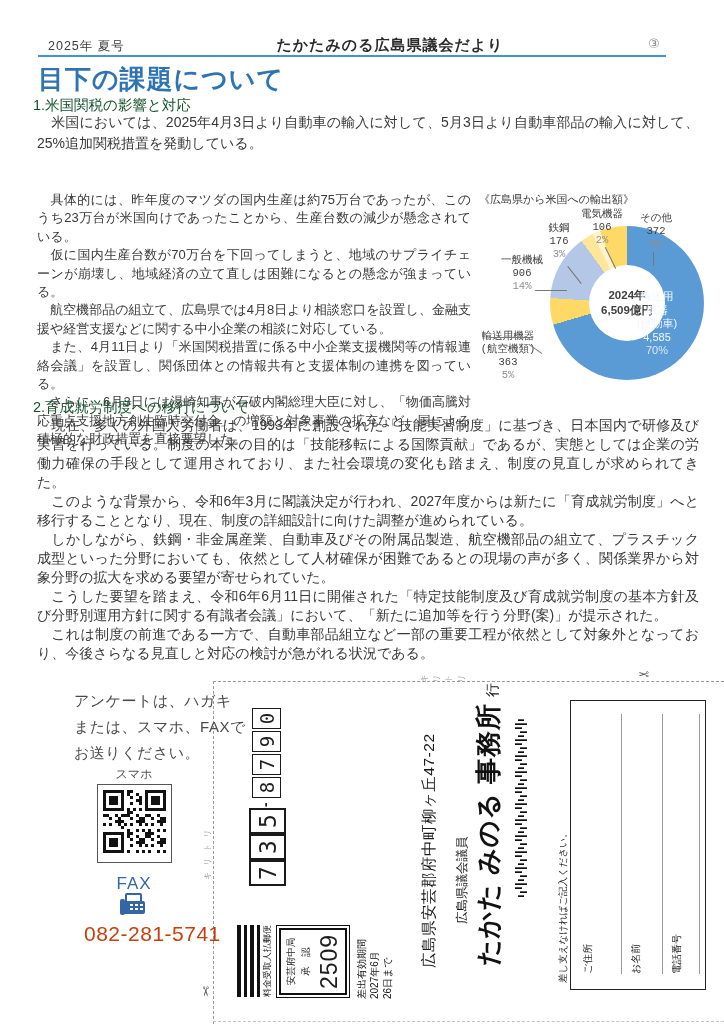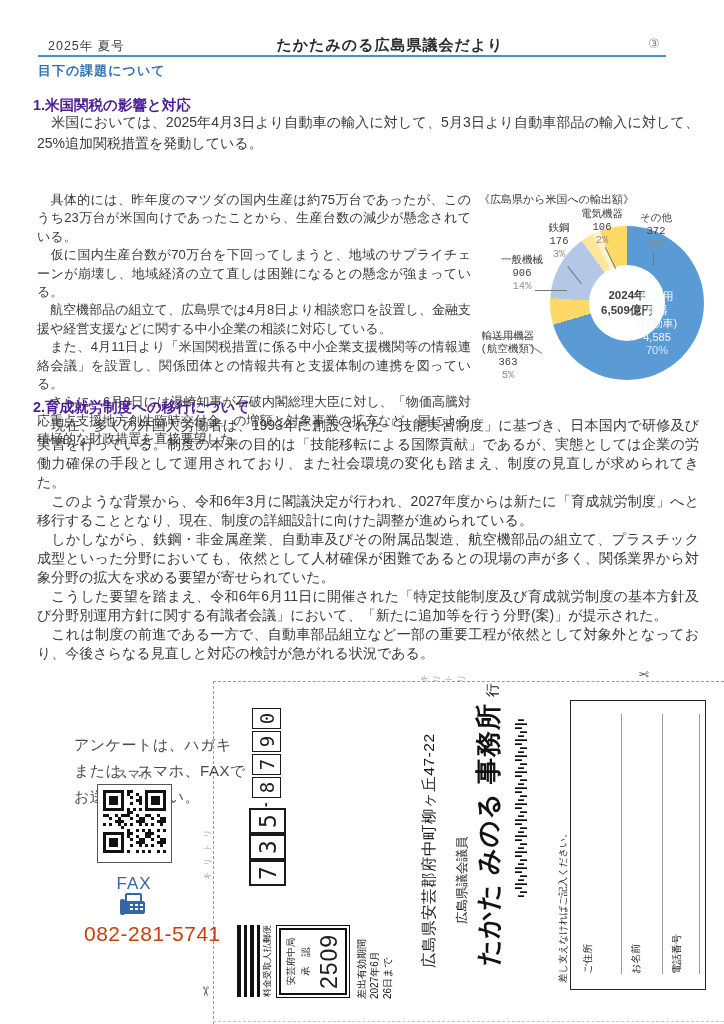--- a/index.html
+++ b/index.html
@@ -4,22 +4,22 @@
 <style>
   html,body{margin:0;padding:0;background:#e8e8e8;}
   #page{position:relative;width:724px;height:1024px;background:#ffffff;overflow:hidden;
         font-family:"Liberation Sans","DejaVu Sans",sans-serif;color:#383838;}
   .abs{position:absolute;}
   
   .hdr-issue{font-size:12.5px;color:#3c3c3c;letter-spacing:1px;}
   .hdr-title{font-size:15px;font-weight:bold;color:#2b2b2b;letter-spacing:1px;padding-left:28px;}
   .hdr-page{font-size:13px;color:#8a8a8a;}
   .hdr-rule{height:2px;background:#4493CC;}
-  .page-heading{font-size:13px;font-weight:bold;color:#2E74B5;letter-spacing:1px;}
-  .sec-title{font-size:14.5px;color:#4c1d95;font-weight:700;}
+  .page-heading{font-size:26px;font-weight:bold;color:#2E74B5;letter-spacing:1px;}
+  .sec-title{font-size:14.5px;color:#14532d;font-weight:400;}
   .para p{margin:0;font-size:14px;line-height:20.5px;text-align:justify;}
   .para.wrap p{font-size:13px;line-height:18.4px;}
   .para.s2 p{font-size:14px;line-height:19px;}
   
   .chart-title{font-size:11px;color:#3a3a3a;}
   .donut{border-radius:50%;font-weight:bold;}
   .donut-hole{position:absolute;left:39px;top:39px;width:76px;height:76px;border-radius:50%;background:#fff;
               display:flex;flex-direction:column;align-items:center;justify-content:center;}
   .donut-hole div{font-size:11.5px;color:#404040;line-height:15px;}
   .callout{position:absolute;text-align:center;font-size:10.5px;line-height:13px;color:#404040;font-family:Liberation Mono, monospace;}
@@ -152,21 +152,21 @@
   </div>
 
   <div class="abs cutline-h" style="left:213px;top:681px;width:511px;height:0;"></div>
   <div class="abs cutline-v" style="left:213px;top:681px;width:0;height:343px;"></div>
   <div class="abs" style="left:418px;top:667px;"><span class="cut-char">キ</span><span class="cut-char">リ</span><span class="cut-char">ト</span><span class="cut-char">リ</span></div>
   <div class="abs" style="left:202px;top:880px;transform-origin:0 0;transform:rotate(-90deg);font-size:8px;color:#999;letter-spacing:6px;white-space:nowrap;">キリトリ</div>
   <div class="abs scissors" style="left:638px;top:667px;transform:scaleX(-1);">✂</div>
   <div class="abs scissors" style="left:200px;top:984px;transform:rotate(90deg);">✂</div>
   <div class="abs cutline-h" style="left:213px;top:1021px;width:511px;height:0;border-color:#c4c4c4;"></div>
 
-  <div class="abs survey-note" style="left:74px;top:688px;margin-top:44px;">
+  <div class="abs survey-note" style="left:74px;top:688px;">
     <div>アンケートは、ハガキ</div>
     <div>または、スマホ、FAXで</div>
     <div>お送りください。</div>
   </div>
   <div class="abs qr-caption" style="left:97px;top:766px;width:74px;">スマホ</div>
   <div class="abs qr-frame" style="left:97px;top:784px;">
     <div><svg width="63" height="63">
           <rect x="0" y="24" width="3" height="3" fill="#111"></rect>
           <rect x="0" y="33" width="3" height="3" fill="#111"></rect>
           <rect x="3" y="24" width="3" height="3" fill="#111"></rect>

